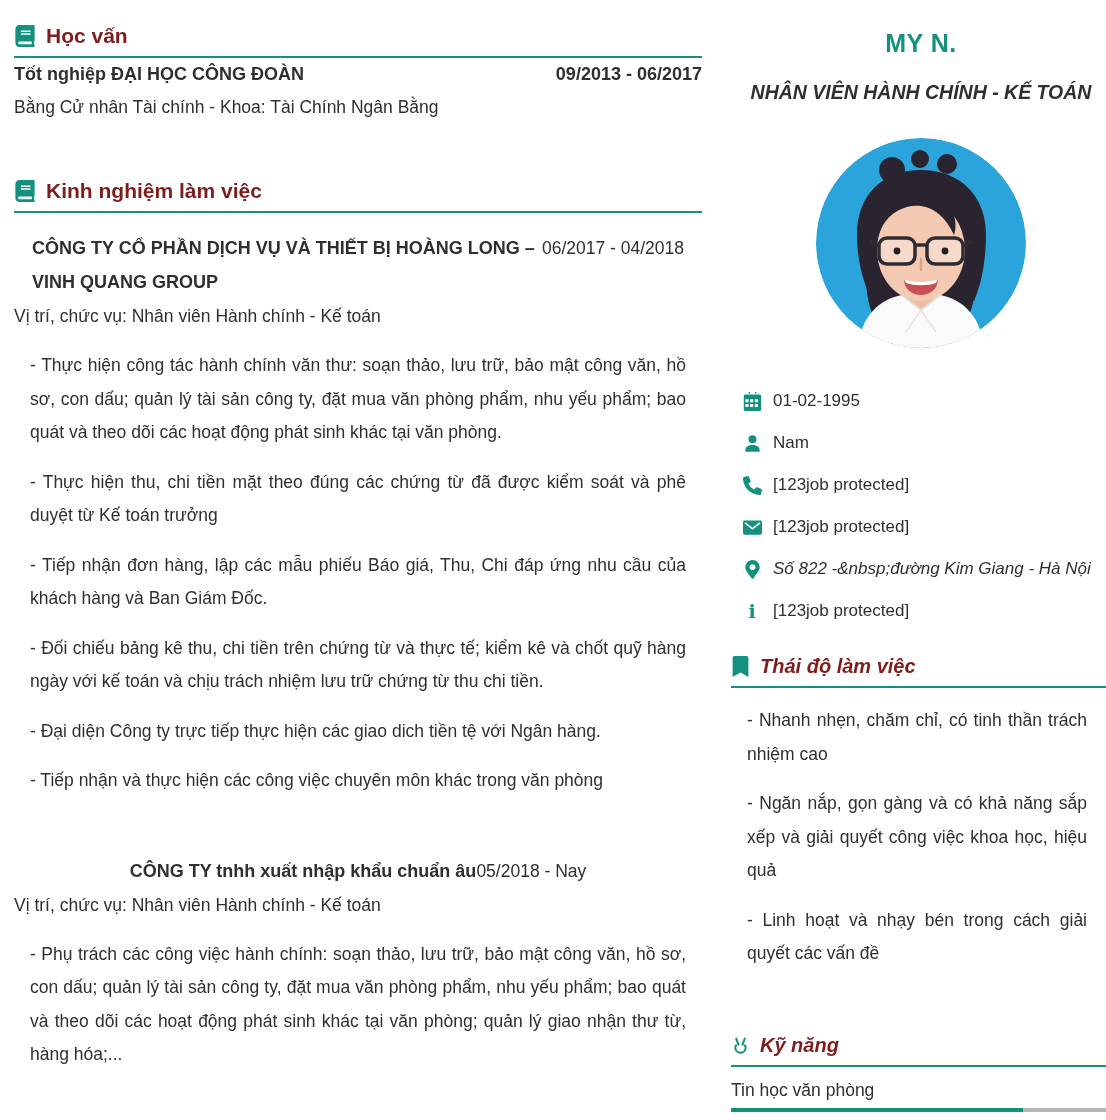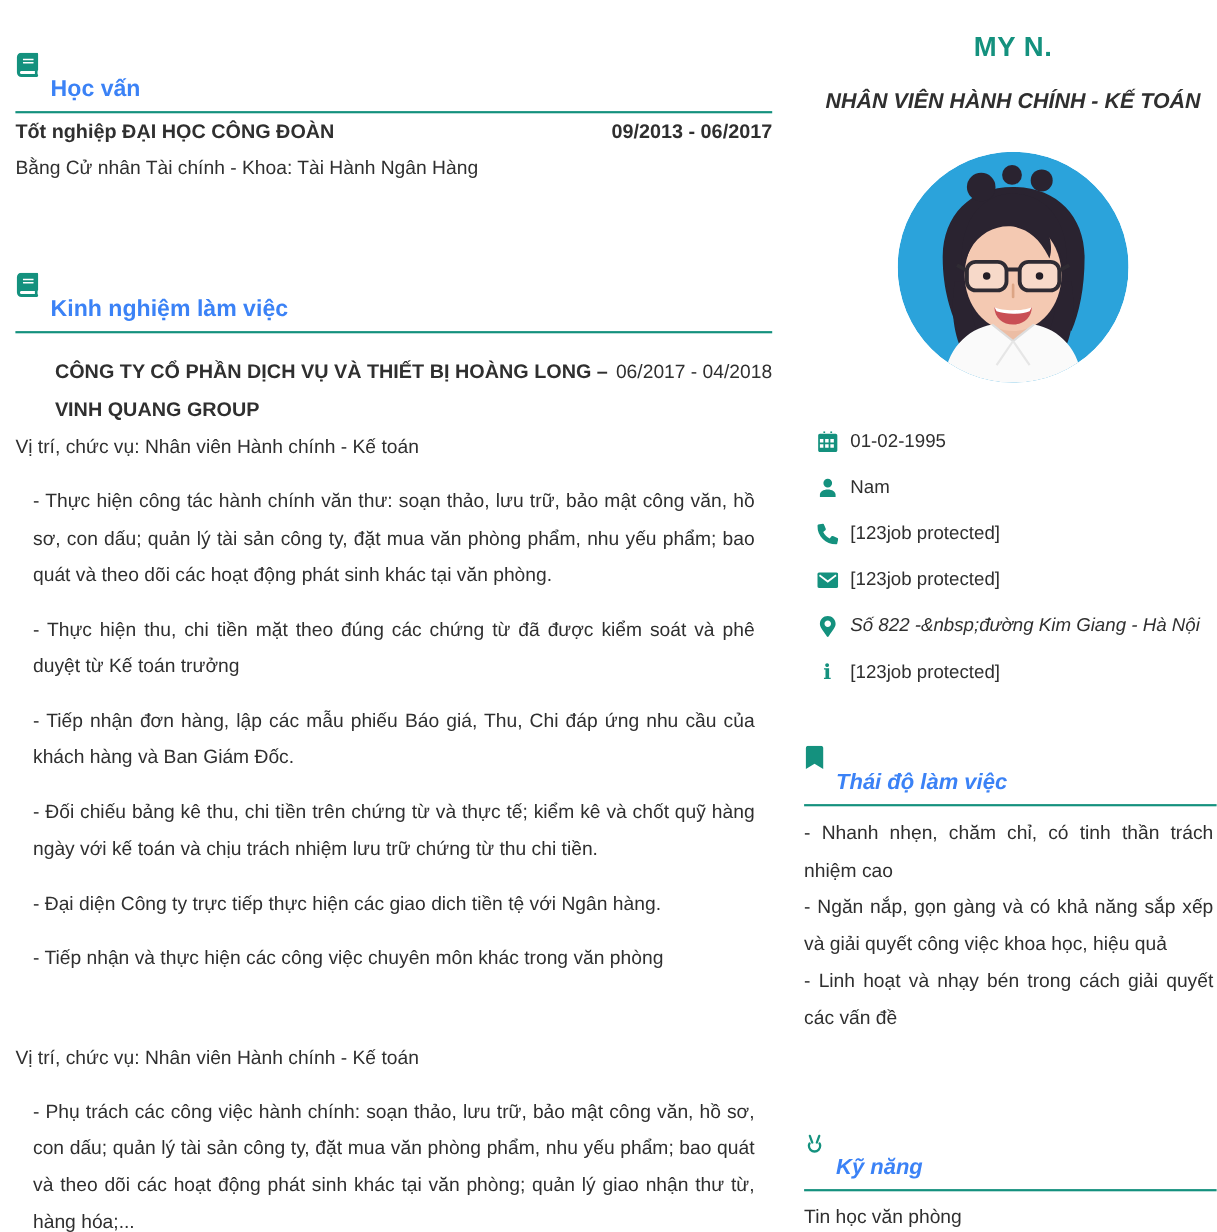--- a/index.html
+++ b/index.html
@@ -10,33 +10,33 @@
   }
   
   .left-col{position:absolute;left:14px;top:0;width:688px;}
   .right-col{position:absolute;left:731px;top:0;width:380px;}
 
   
   .sec-head{display:flex;align-items:center;gap:10px;
     border-bottom:2px solid #14917e;padding-bottom:8px;}
   .sec-head .sec-icon{flex:0 0 auto;display:flex;align-items:center;}
   .sec-head .sec-icon svg{width:22px;height:22px;fill:#14917e;}
-  .sec-title{font-size:21px;font-weight:bold;color:#3b82f6;line-height:24px;margin-top:45px;}
+  .sec-title{font-size:21px;font-weight:bold;color:#7f1d1d;line-height:24px;}
   .r-sec .sec-title{font-size:20px;font-style:italic;}
   .r-sec .sec-icon svg{width:19px;height:21px;}
 
   
   .edu-head{margin-top:24px;}
   .edu-row{display:flex;justify-content:space-between;margin-top:4px;
     font-weight:bold;font-size:18px;line-height:24px;}
   .edu-detail{margin-top:9px;font-size:17.5px;line-height:24px;}
   .exp-head{margin-top:60px;}
   .job1{margin-top:18px;}
   .job2{margin-top:56px;}
-  .job-head{display:flex;justify-content:flex-end;align-items:flex-start;}
+  .job-head{display:flex;justify-content:center;align-items:flex-start;}
   .company{font-weight:bold;font-size:18px;line-height:34px;max-width:510px;}
   .period{font-weight:normal;font-size:17.5px;line-height:34px;white-space:nowrap;}
   .position{font-size:17.5px;line-height:34px;}
   .duties{margin-top:8px;}
   .duties p{margin:16px;font-size:17.5px;line-height:33.5px;text-align:justify;}
 
   
   .name{margin-top:28px;text-align:center;color:#14917e;
     font-size:25px;font-weight:bold;line-height:30px;letter-spacing:.5px;}
   .jobtitle{margin-top:22px;text-align:center;font-weight:bold;font-style:italic;
@@ -46,21 +46,21 @@
   .c-row{display:flex;align-items:flex-start;}
   .c-icon{flex:0 0 20px;height:42px;margin-left:11px;margin-right:11px;
     display:flex;align-items:center;justify-content:center;}
   .c-icon svg{width:19px;height:19px;fill:#14917e;}
   .c-icon .i-glyph{font-family:"DejaVu Serif","Liberation Serif",serif;
     font-weight:bold;font-size:19px;color:#14917e;line-height:42px;}
   .c-val{font-size:17px;line-height:42px;}
   .c-val.wrap{max-width:322px;font-style:italic;}
   .att-sec{margin-top:22px;}
   .r-text{margin-top:8px;width:372px;}
-  .r-text p{margin:0;font-size:17.5px;line-height:33.5px;text-align:justify;}
+  .r-text p{margin:16px;font-size:17.5px;line-height:33.5px;text-align:justify;}
   .skill-sec{margin-top:62px;}
   .skill-name{margin-top:10px;font-size:17.5px;line-height:26px;}
   .skill-bar{margin-top:5px;width:389px;height:4px;background:#b8b8b8;}
   .skill-fill{height:100%;background:#14917e;width:0;}
 </style>
 </head>
 <body>
 
 <div class="left-col">
 
@@ -70,21 +70,21 @@
           <path d="M448 360V24c0-13.3-10.7-24-24-24H96C43 0 0 43 0 96v320c0 53 43 96 96 96h328c13.3 0 24-10.7 24-24v-16c0-7.5-3.5-14.3-8.9-18.7-4.2-15.4-4.2-59.3 0-74.7 5.4-4.3 8.9-11.1 8.9-18.6zM128 134c0-3.3 2.7-6 6-6h212c3.3 0 6 2.7 6 6v20c0 3.3-2.7 6-6 6H134c-3.3 0-6-2.7-6-6v-20zm0 64c0-3.3 2.7-6 6-6h212c3.3 0 6 2.7 6 6v20c0 3.3-2.7 6-6 6H134c-3.3 0-6-2.7-6-6v-20zm253.4 250H96c-17.7 0-32-14.3-32-32 0-17.6 14.4-32 32-32h285.4c-1.9 17.1-1.9 46.9 0 64z"></path>
         </svg>
     </span>
     <span class="sec-title">Học vấn</span>
   </div>
 
   <div class="edu-row">
     <span>Tốt nghiệp ĐẠI HỌC CÔNG ĐOÀN</span>
     <span>09/2013 - 06/2017</span>
   </div>
-  <div class="edu-detail">Bằng Cử nhân Tài chính - Khoa: Tài Hành Ngân Hàng</div>
+  <div class="edu-detail">Bằng Cử nhân Tài chính - Khoa: Tài Chính Ngân Bằng</div>
 
   <div class="sec-head exp-head">
     <span class="sec-icon">
       <svg viewBox="0 0 448 512">
           <path d="M448 360V24c0-13.3-10.7-24-24-24H96C43 0 0 43 0 96v320c0 53 43 96 96 96h328c13.3 0 24-10.7 24-24v-16c0-7.5-3.5-14.3-8.9-18.7-4.2-15.4-4.2-59.3 0-74.7 5.4-4.3 8.9-11.1 8.9-18.6zM128 134c0-3.3 2.7-6 6-6h212c3.3 0 6 2.7 6 6v20c0 3.3-2.7 6-6 6H134c-3.3 0-6-2.7-6-6v-20zm0 64c0-3.3 2.7-6 6-6h212c3.3 0 6 2.7 6 6v20c0 3.3-2.7 6-6 6H134c-3.3 0-6-2.7-6-6v-20zm253.4 250H96c-17.7 0-32-14.3-32-32 0-17.6 14.4-32 32-32h285.4c-1.9 17.1-1.9 46.9 0 64z"></path>
         </svg>
     </span>
     <span class="sec-title">Kinh nghiệm làm việc</span>
   </div>
 
@@ -98,20 +98,24 @@
       <p>- Thực hiện công tác hành chính văn thư: soạn thảo, lưu trữ, bảo mật công văn, hồ sơ, con dấu; quản lý tài sản công ty, đặt mua văn phòng phẩm, nhu yếu phẩm; bao quát và theo dõi các hoạt động phát sinh khác tại văn phòng.</p>
       <p>- Thực hiện thu, chi tiền mặt theo đúng các chứng từ đã được kiểm soát và phê duyệt từ Kế toán trưởng</p>
       <p>- Tiếp nhận đơn hàng, lập các mẫu phiếu Báo giá, Thu, Chi đáp ứng nhu cầu của khách hàng và Ban Giám Đốc.</p>
       <p>- Đối chiếu bảng kê thu, chi tiền trên chứng từ và thực tế; kiểm kê và chốt quỹ hàng ngày với kế toán và chịu trách nhiệm lưu trữ chứng từ thu chi tiền.</p>
       <p>- Đại diện Công ty trực tiếp thực hiện các giao dich tiền tệ với Ngân hàng.</p>
       <p>- Tiếp nhận và thực hiện các công việc chuyên môn khác trong văn phòng</p>
     </div>
   </div>
 
   <div class="job job2">
+    <div class="job-head">
+      <div class="company">CÔNG TY tnhh xuất nhập khẩu chuẩn âu</div>
+      <div class="period">05/2018 - Nay</div>
+    </div>
     <div class="position">Vị trí, chức vụ: Nhân viên Hành chính - Kế toán</div>
     <div class="duties">
       <p>- Phụ trách các công việc hành chính: soạn thảo, lưu trữ, bảo mật công văn, hồ sơ, con dấu; quản lý tài sản công ty, đặt mua văn phòng phẩm, nhu yếu phẩm; bao quát và theo dõi các hoạt động phát sinh khác tại văn phòng; quản lý giao nhận thư từ, hàng hóa;...</p>
     </div>
   </div>
 </div>
 
 <div class="right-col">
 
   <div class="name">MY N.</div>

